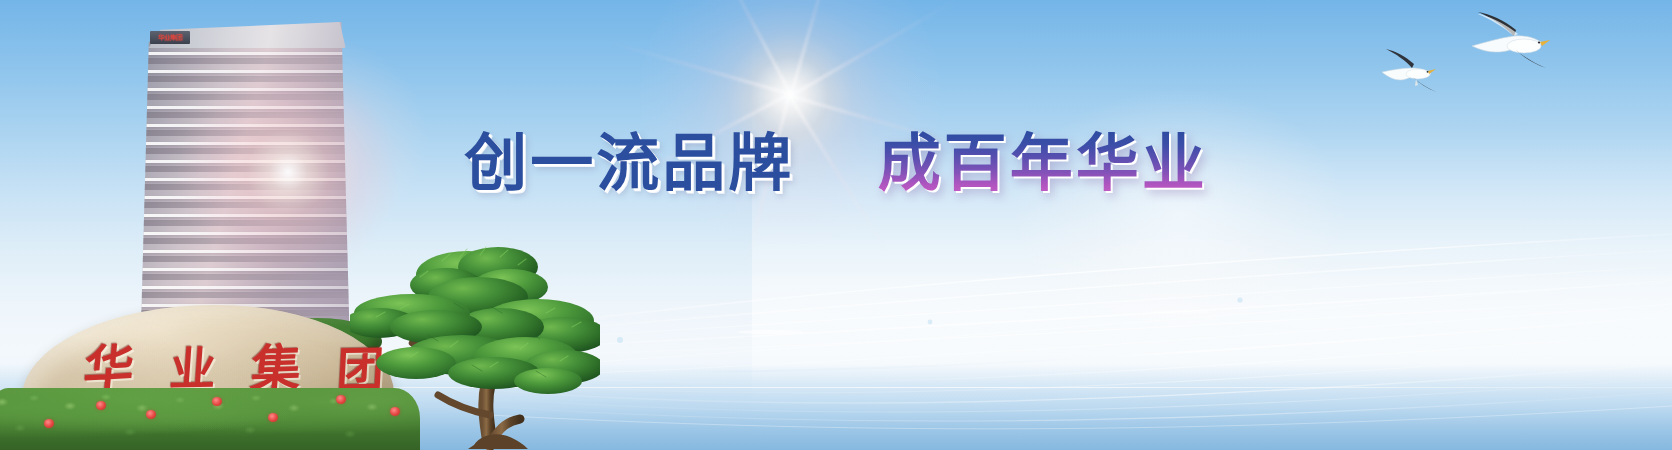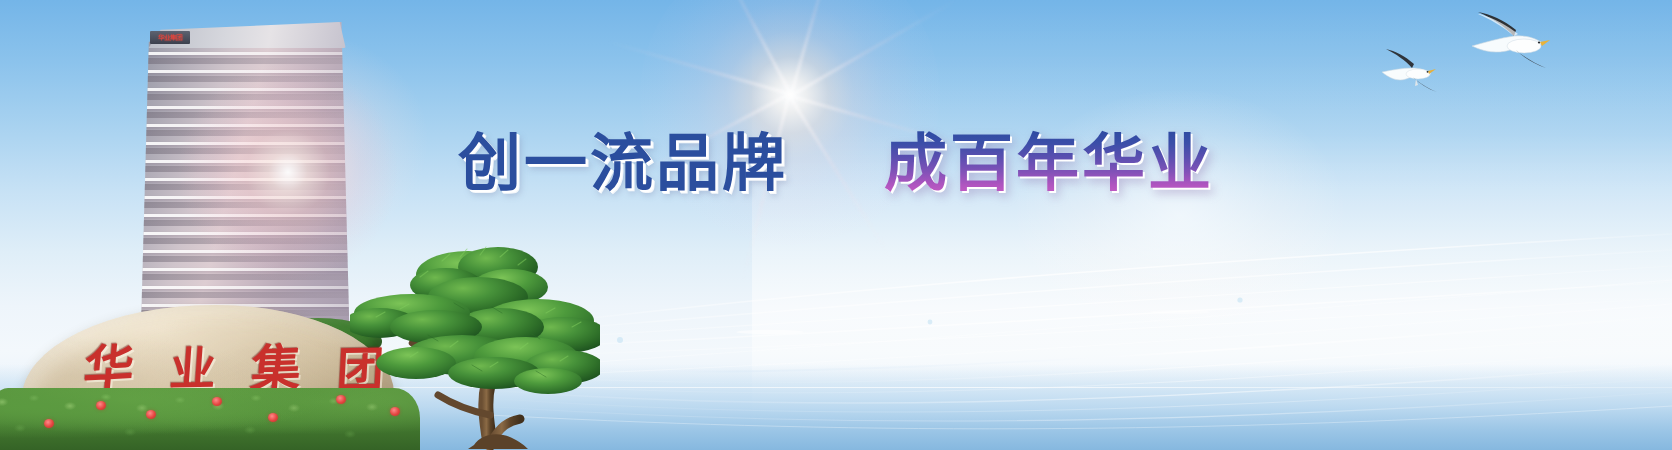--- a/index.html
+++ b/index.html
@@ -278,21 +278,21 @@
       #b155c0 80%,
       #d05fc6 100%);
     -webkit-background-clip:text;
     background-clip:text;
     color:transparent;
     -webkit-text-fill-color:transparent;
     filter:drop-shadow(2px 2px 0 #ffffff) drop-shadow(3px 4px 5px rgba(140,110,170,.35));
   }
 
   
-  .noselect{user-select:none;}
+  .noselect{user-select:none;font-family:Liberation Serif, serif;}
 </style>
 </head>
 <body>
 
 <div id="banner">
 
   <div class="sky"></div>
   <div class="sky-right-wash"></div>
 
   <div class="flare-core"></div>

